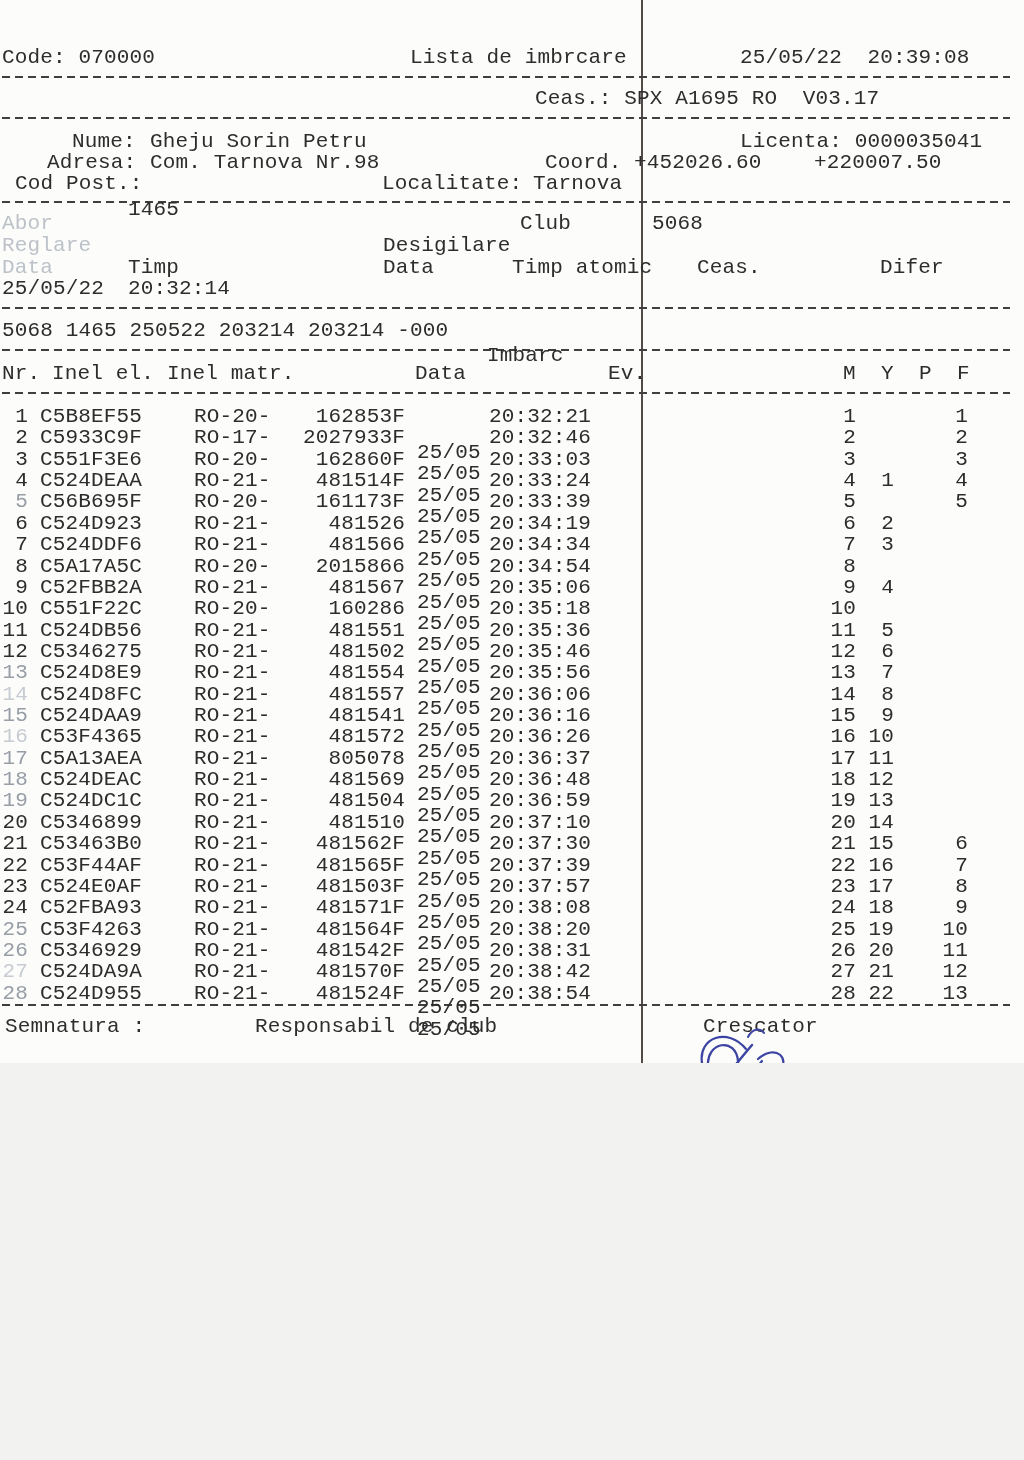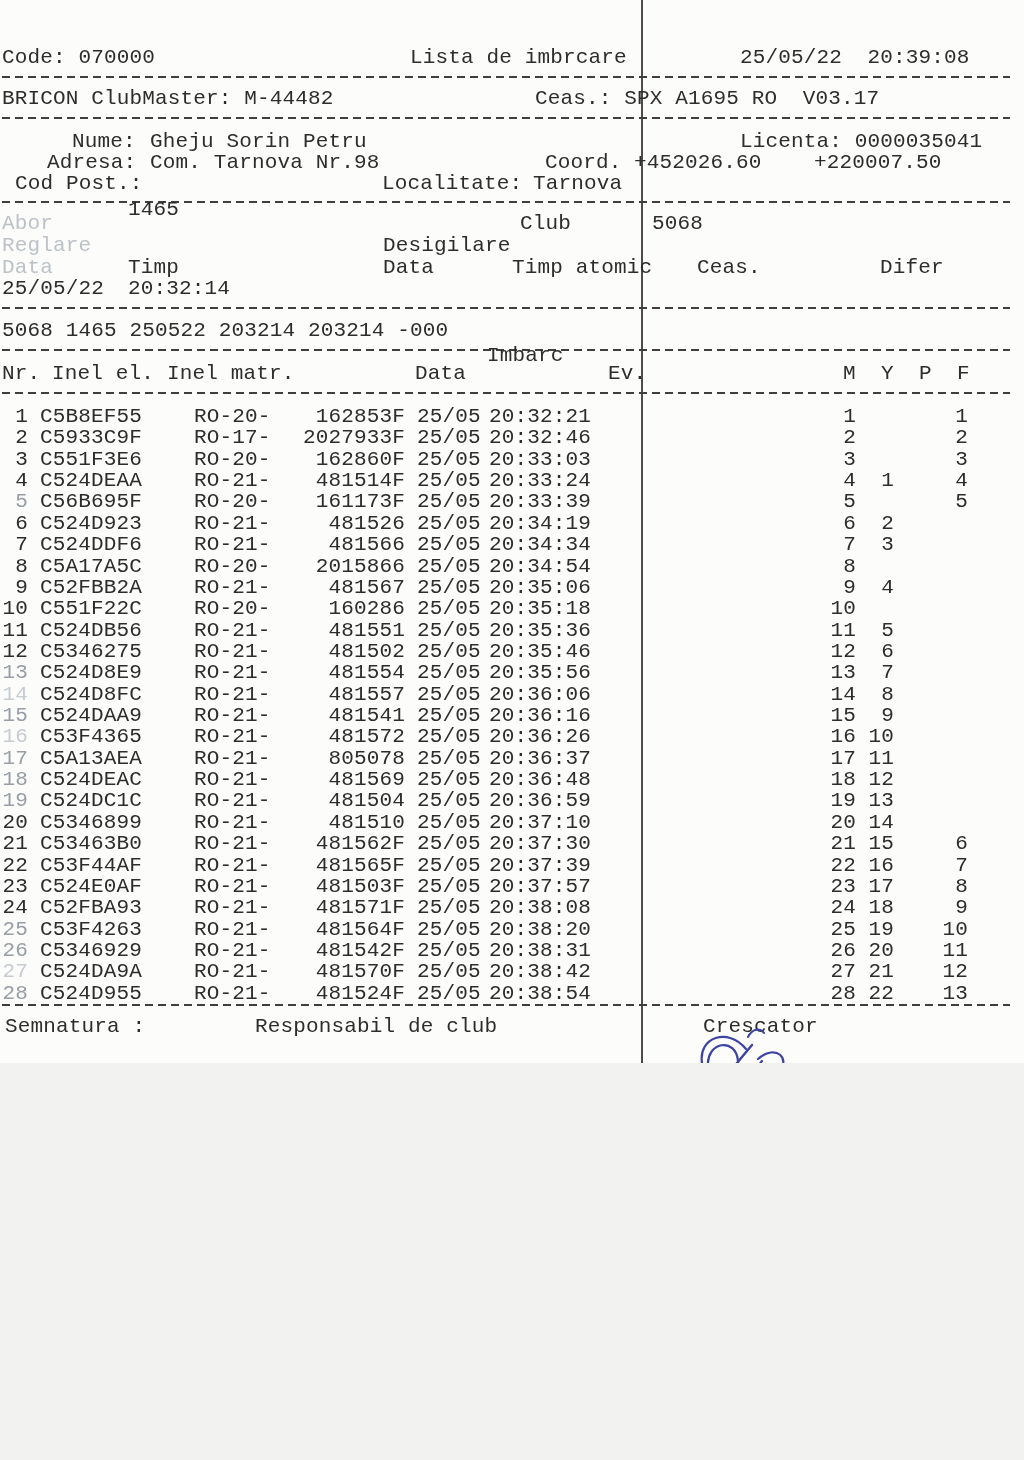--- a/index.html
+++ b/index.html
@@ -12,21 +12,21 @@
         background:repeating-linear-gradient(90deg,#3f3f3f 0 8px,transparent 8px 13px);}
   .dash.soft{opacity:.85;}
   .vline{position:absolute;left:641px;top:0;width:2px;height:1460px;background:#514b47;}
   .rows{position:absolute;left:0;top:406px;width:1024px;}
   .row{position:relative;height:21.36px;}
   .row .c{position:absolute;top:0;font-size:21px;line-height:1;white-space:pre;letter-spacing:.15px;}
   .c.nr{left:2px;width:26px;text-align:right;}
   .c.iel{left:40px;}
   .c.pre{left:194px;}
   .c.mat{left:295px;width:110px;text-align:right;}
-  .c.dat{left:417px;}
+  .c.dat{left:417px;margin-top:36px;}
   .c.imb{left:489px;}
   .c.m{left:806px;width:50px;text-align:right;}
   .c.y{left:846px;width:48px;text-align:right;}
   .c.f{left:918px;width:50px;text-align:right;}
   .fade1{color:#979ea6;}
   .fade2{color:#c6ccd2;}
   svg.overlay{position:absolute;}
   .stampTxt{fill:#47b9cd;font-family:"DejaVu Sans","Liberation Sans",sans-serif;opacity:.85;}
   .stampLine{stroke:#4fbdd0;fill:none;}
   .dove{stroke:#8ed2dc;fill:none;stroke-width:2;stroke-linecap:round;opacity:.8;}
@@ -45,21 +45,20 @@
   <div class="dash" style="top:201px"></div>
   <div class="dash" style="top:307px"></div>
   <div class="dash" style="top:349px"></div>
   <div class="dash" style="top:392px"></div>
   <div class="dash" style="top:1004px"></div>
   <div class="dash soft" style="top:1146px"></div>
 
   <span class="t" style="left:2px;top:47px">Code: 070000</span>
   <span class="t" style="left:410px;top:47px">Lista de imbrcare</span>
   <span class="t" style="left:740px;top:47px">25/05/22  20:39:08</span>
-  <span class="t" style="left:2px;top:88px">BRICON ClubMaster: M-44482</span>
   <span class="t" style="left:535px;top:88px">Ceas.: SPX A1695 RO  V03.17</span>
 
   <span class="t" style="left:72px;top:131px">Nume:</span>
   <span class="t" style="left:150px;top:131px">Gheju Sorin Petru</span>
   <span class="t" style="left:740px;top:131px">Licenta: 0000035041</span>
   <span class="t" style="left:47px;top:152px">Adresa:</span>
   <span class="t" style="left:150px;top:152px">Com. Tarnova Nr.98</span>
   <span class="t" style="left:545px;top:152px">Coord.</span>
   <span class="t" style="left:634px;top:152px">+452026.60</span>
   <span class="t" style="left:814px;top:152px">+220007.50</span>

